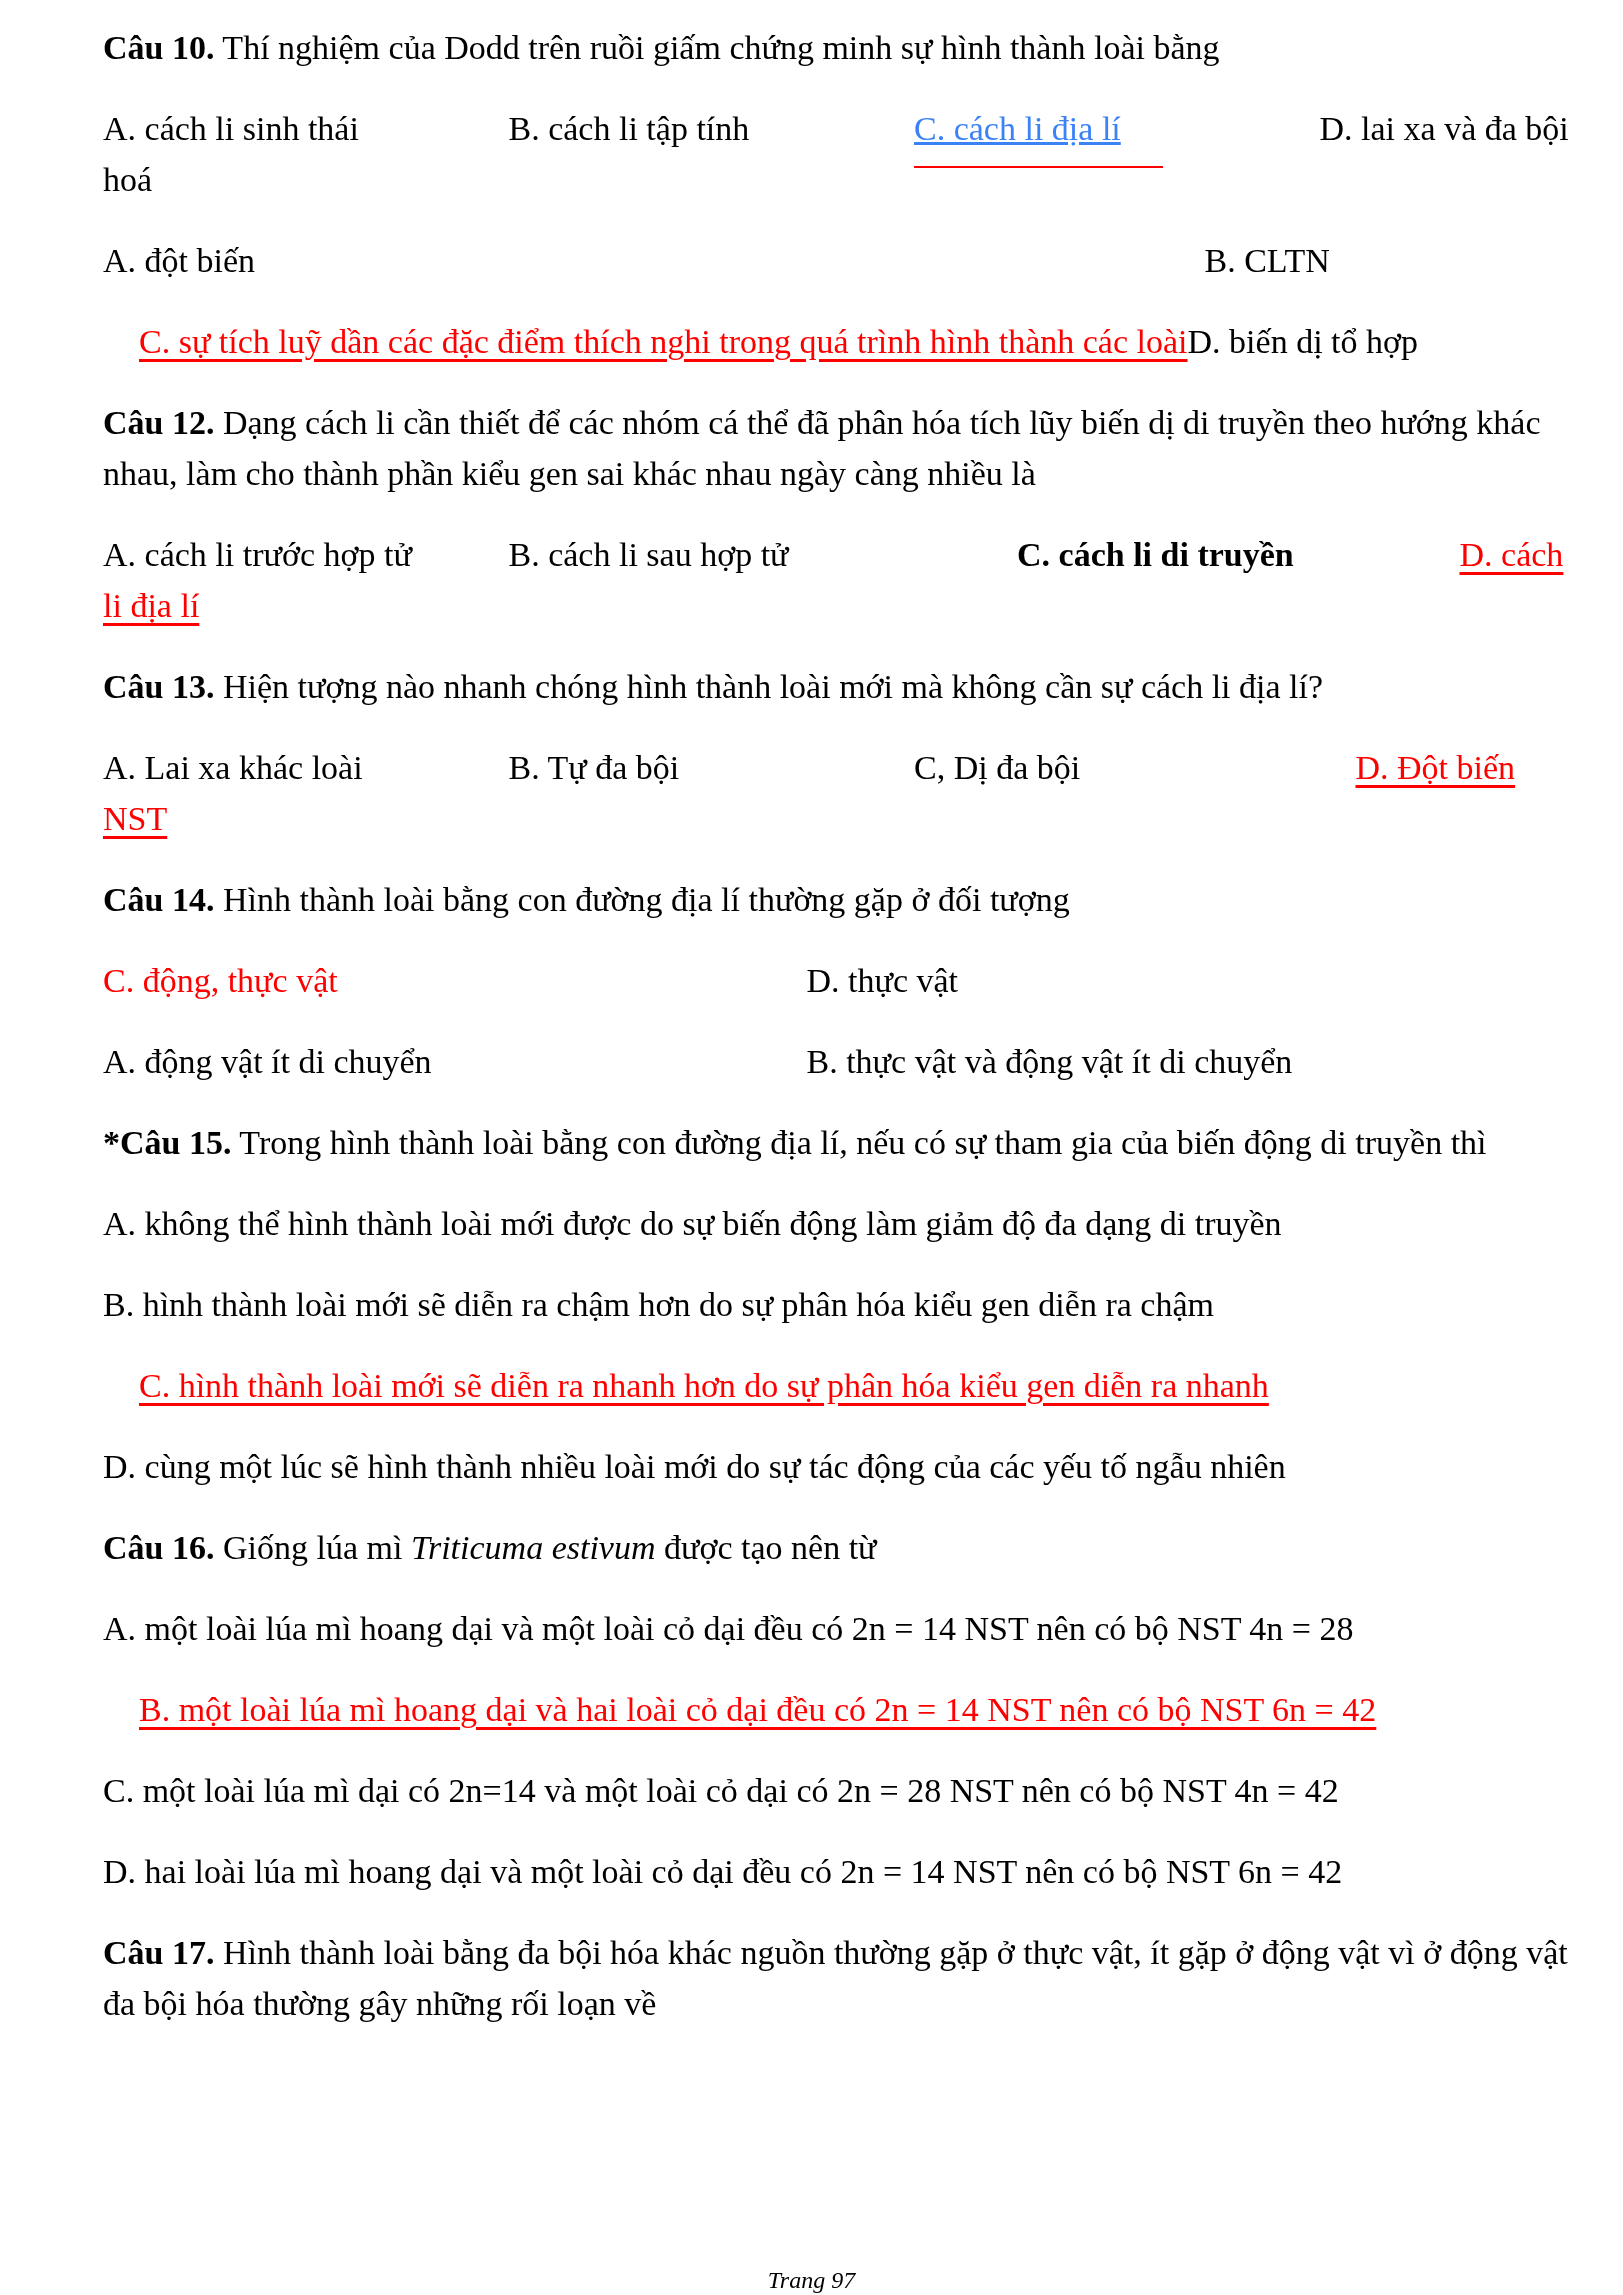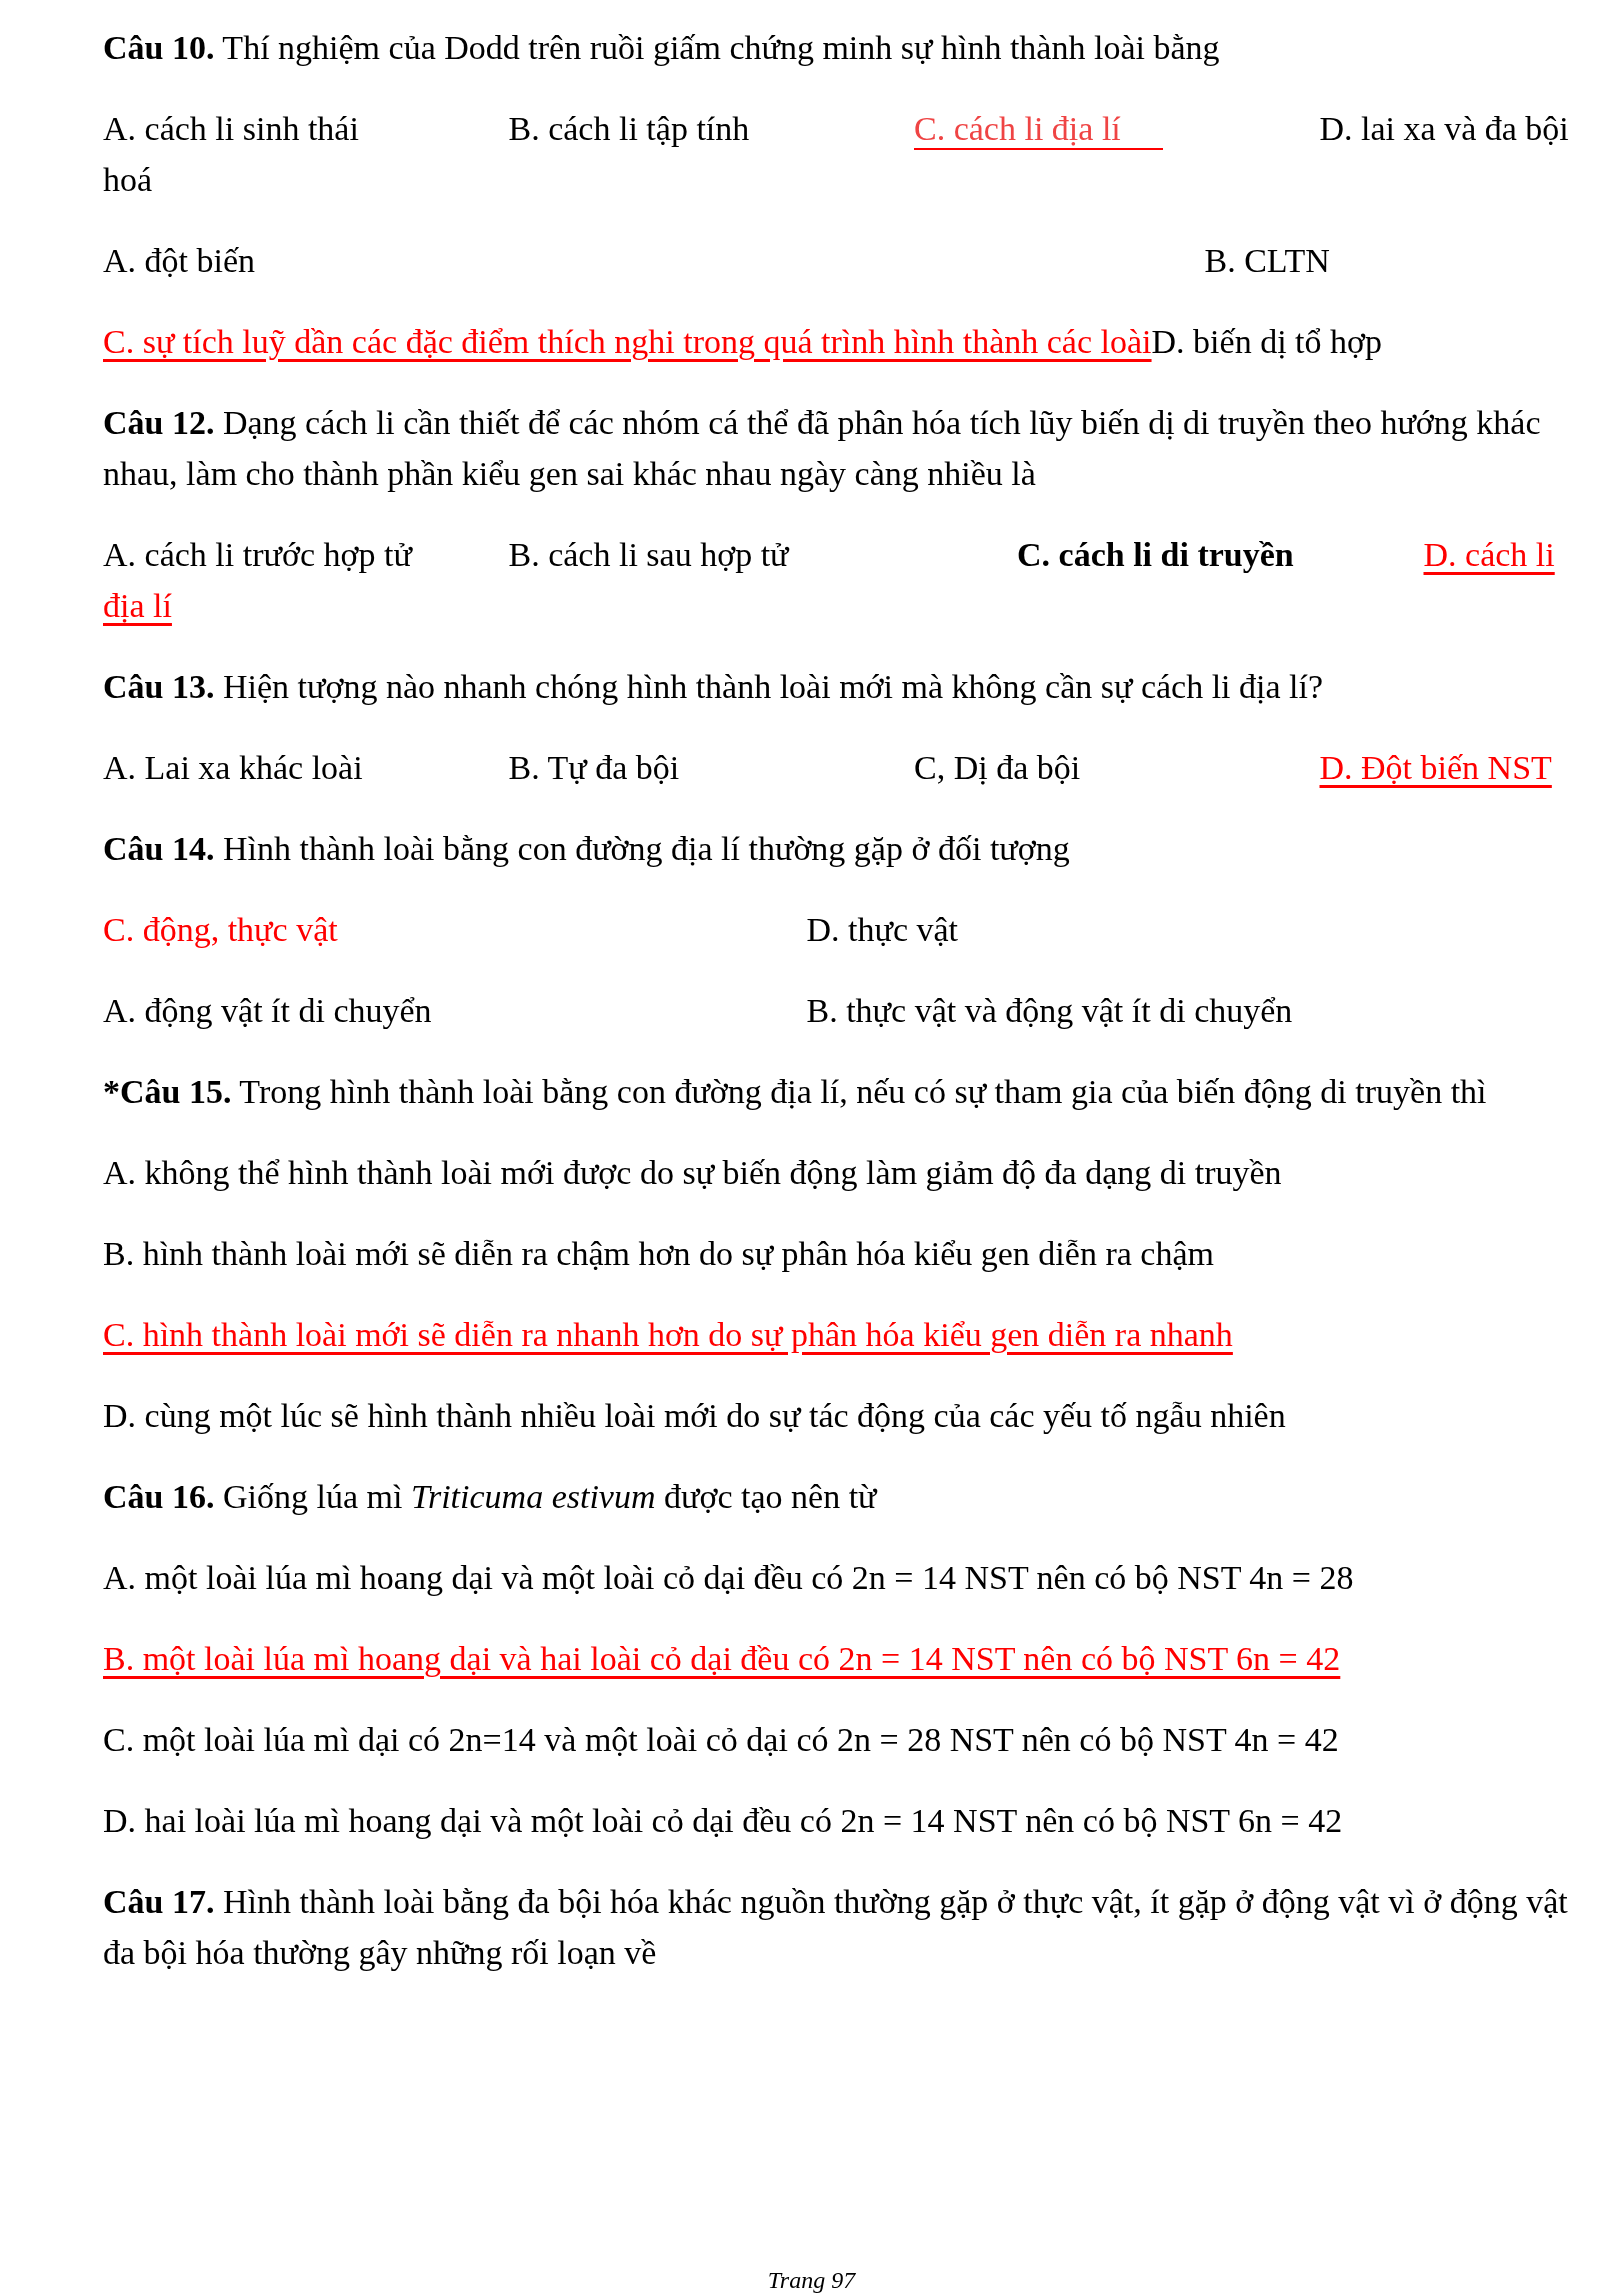--- a/index.html
+++ b/index.html
@@ -17,23 +17,23 @@
   .doc { padding: 22px 38px 0 103px; }
   p { margin: 0 0 30px 0; }
   .qlabel { font-weight: bold; text-align: center; }
   .ital { font-style: italic; }
   .ib { display: inline-block; }
   .w606  { min-width: 397px; }
   .w764  { min-width: 500px; }
   .w608  { min-width: 398px; font-weight: bold; }
   .w1670 { min-width: 1093px; }
   .w1062 { min-width: 695px; }
-  .ans  { color: #ff0000; text-decoration: underline; text-underline-offset: 5.9px; }
+  .ans  { color: #ff0000; text-decoration: underline; text-underline-offset: 5.9px; margin-left: 36px; }
   .red  { color: #ff0000; }
-  .ansx { color: #ef4444; border-bottom: 2px solid #ff0000; padding-right: 42px; padding-bottom: 1px; }
+  .ansx { color: #3b82f6; border-bottom: 2px solid #ff0000; padding-right: 42px; padding-bottom: 19px; text-decoration: underline; }
   .nowrap { white-space: nowrap; }
   .footer {
     position: absolute; left: 0; bottom: 3px; width: 100%;
     text-align: center; font-style: italic; font-size: 24px; line-height: 1;
   }
 </style>
 </head>
 <body>
 
 <div class="doc">

